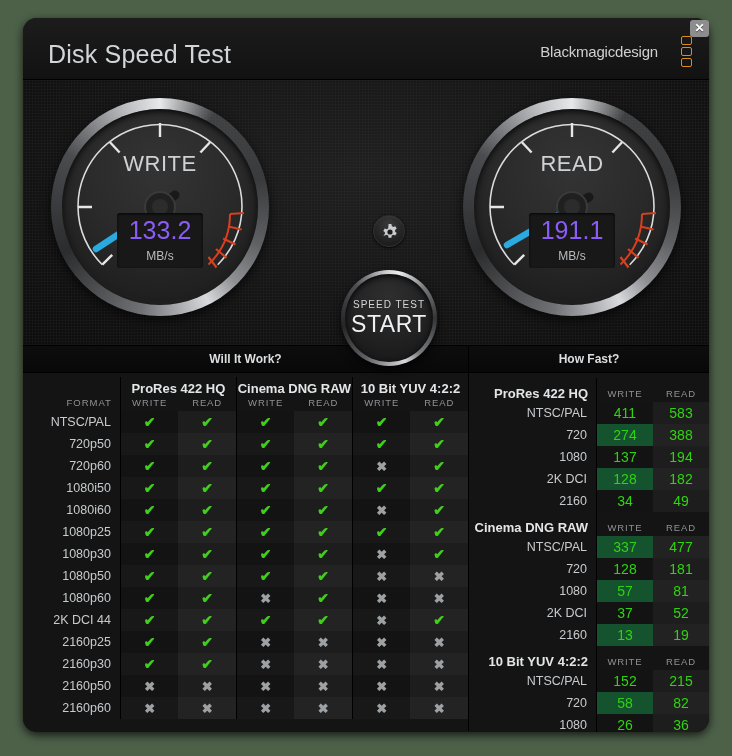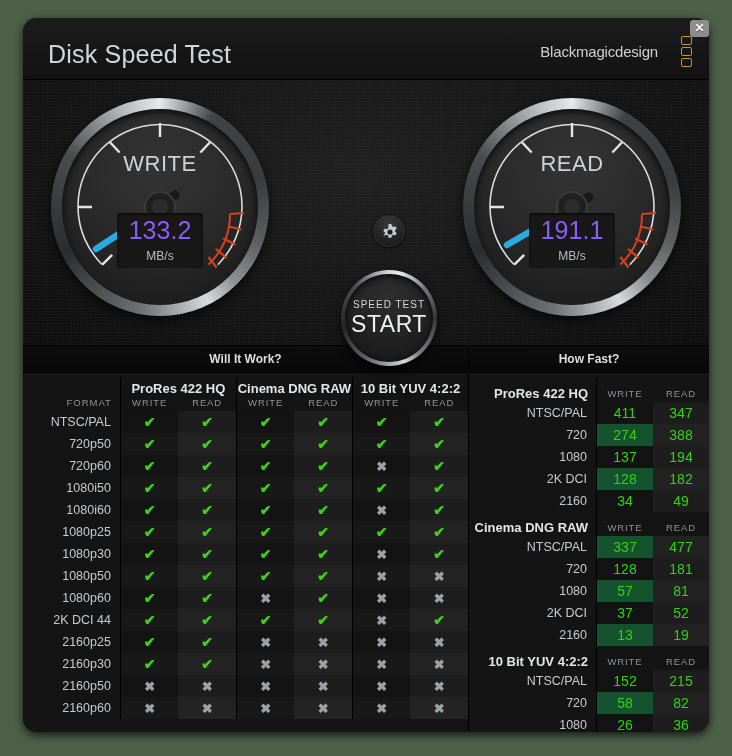--- a/index.html
+++ b/index.html
@@ -616,21 +616,21 @@
               <tr>
                 <td class="grp">ProRes 422 HQ</td>
                 <td class="vsep"></td>
                 <td class="sub">WRITE</td>
                 <td class="sub">READ</td>
               </tr>
               <tr>
                 <td class="res">NTSC/PAL</td>
                 <td class="vsep"></td>
                 <td class="num plain">411</td>
-                <td class="num shade">347</td>
+                <td class="num shade">583</td>
               </tr>
               <tr class="alt">
                 <td class="res">720</td>
                 <td class="vsep"></td>
                 <td class="num plain">274</td>
                 <td class="num shade">388</td>
               </tr>
               <tr>
                 <td class="res">1080</td>
                 <td class="vsep"></td>

